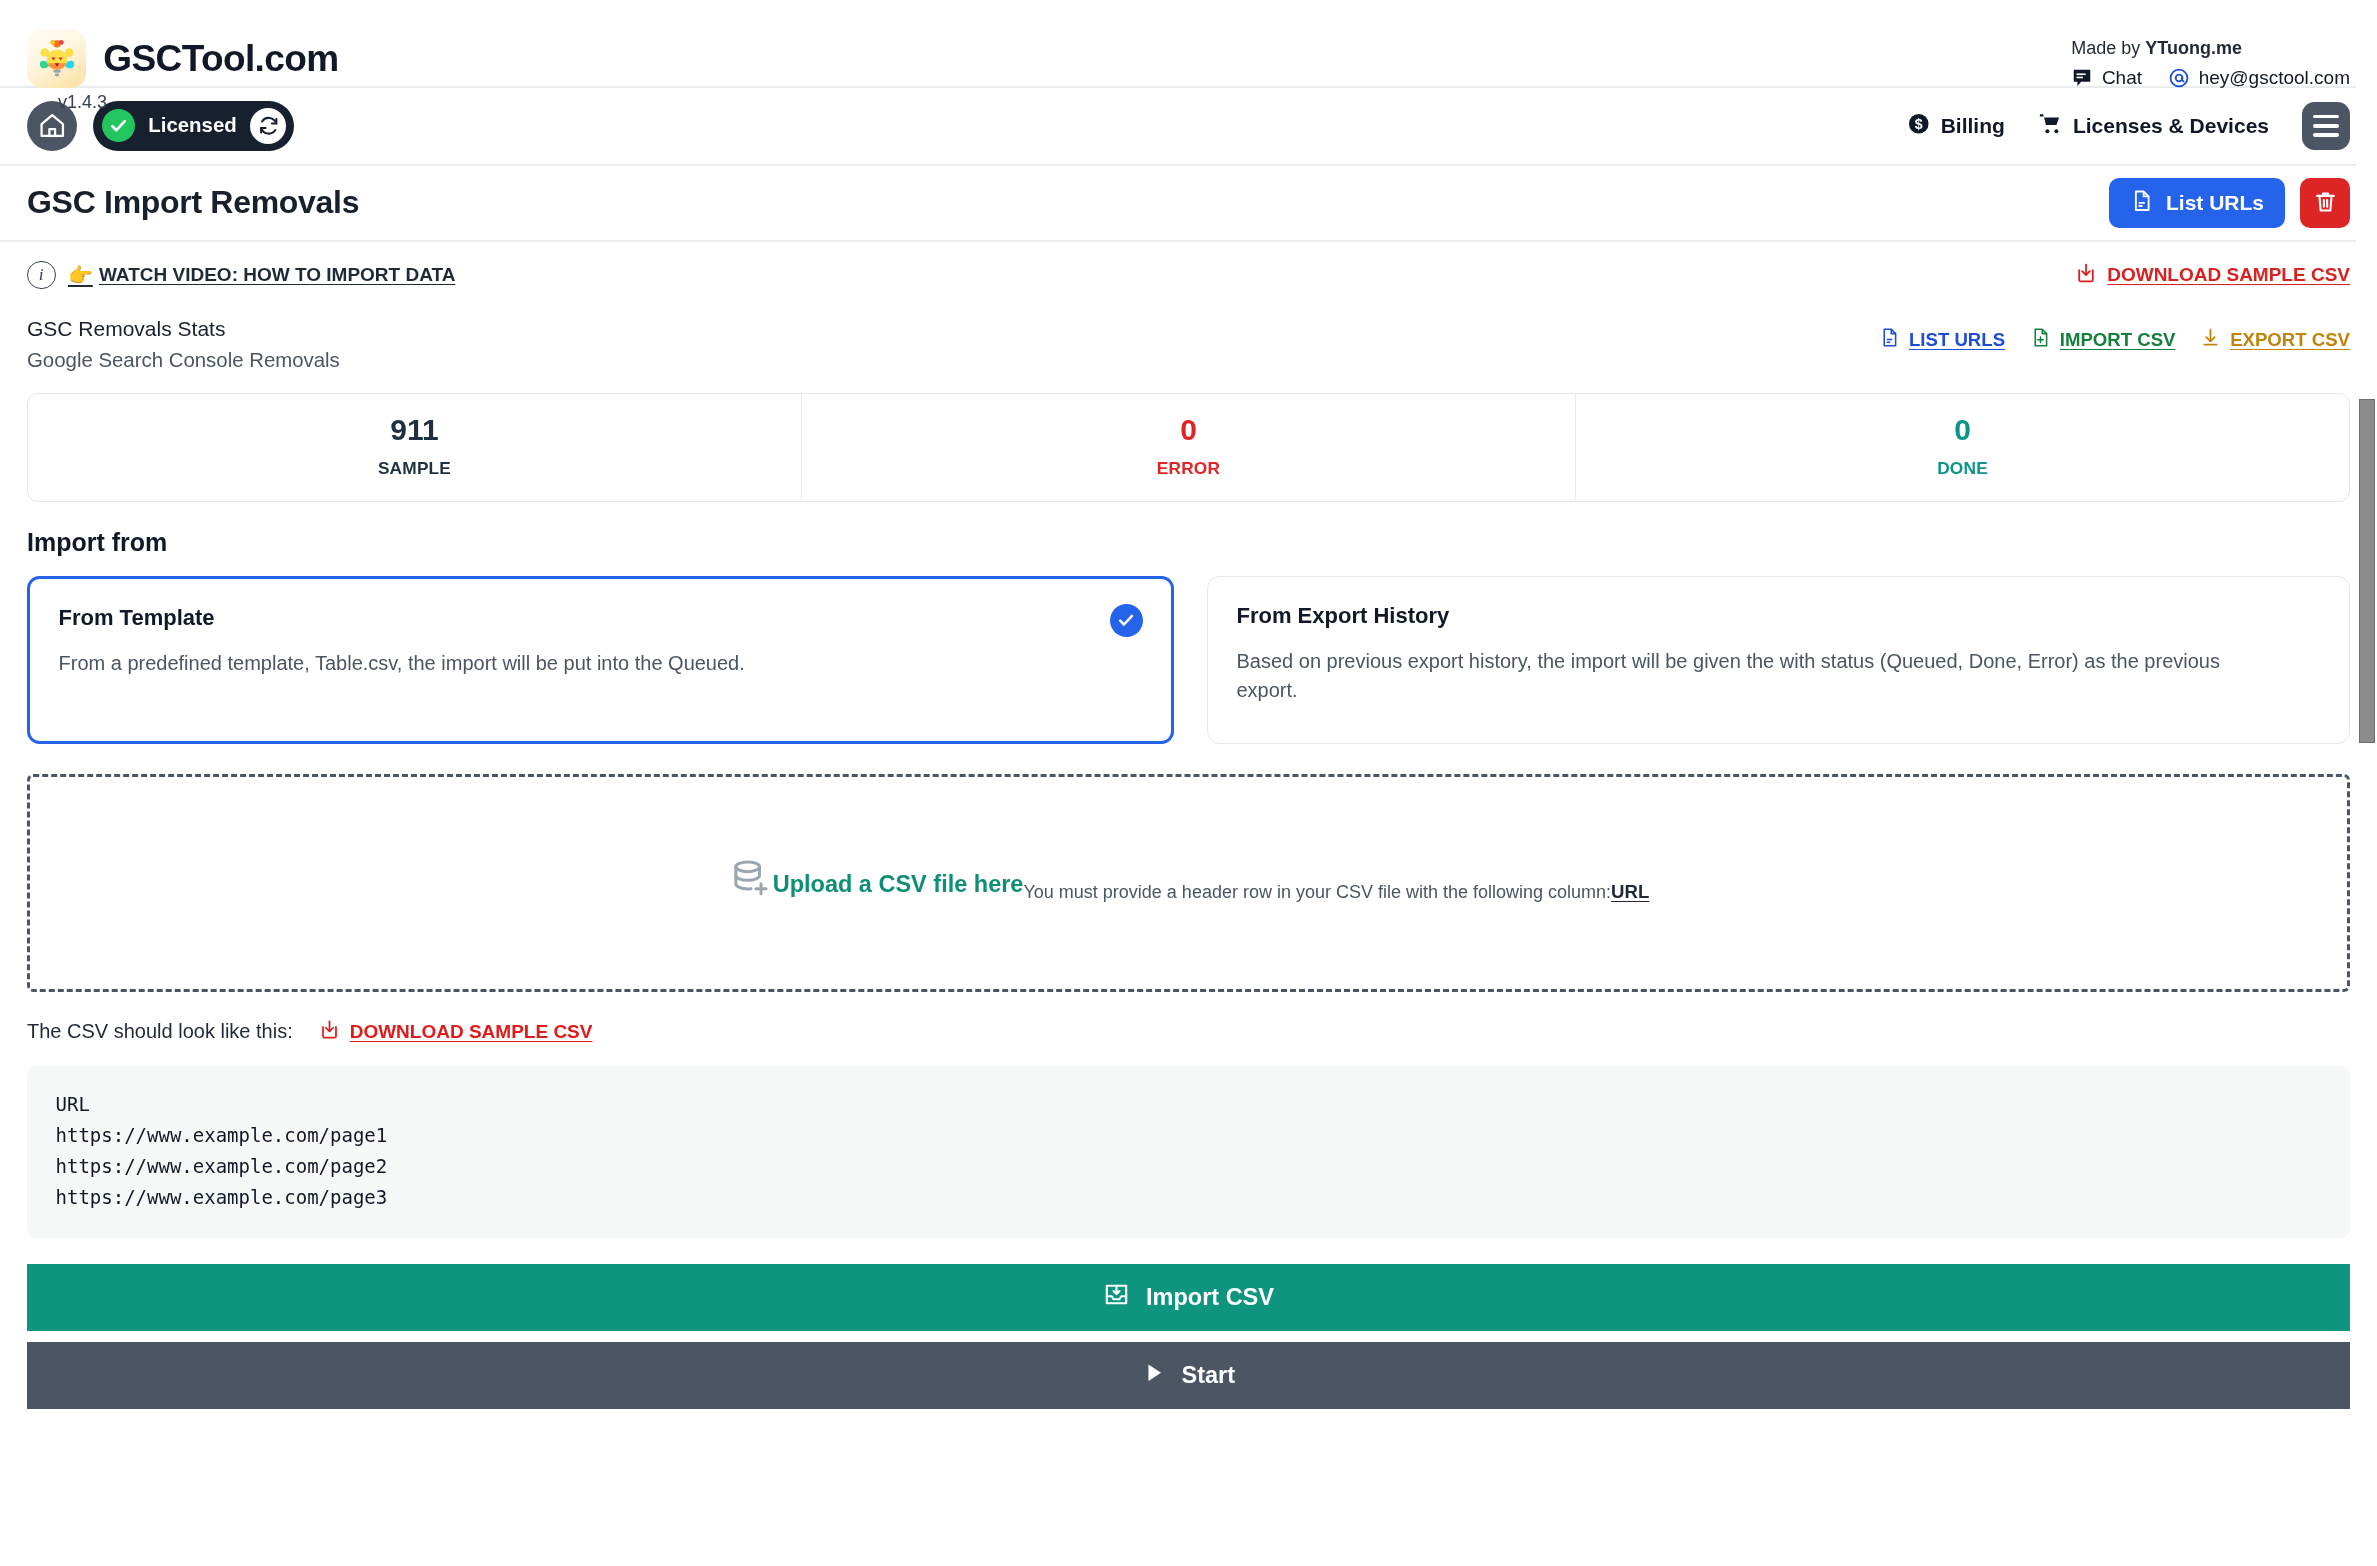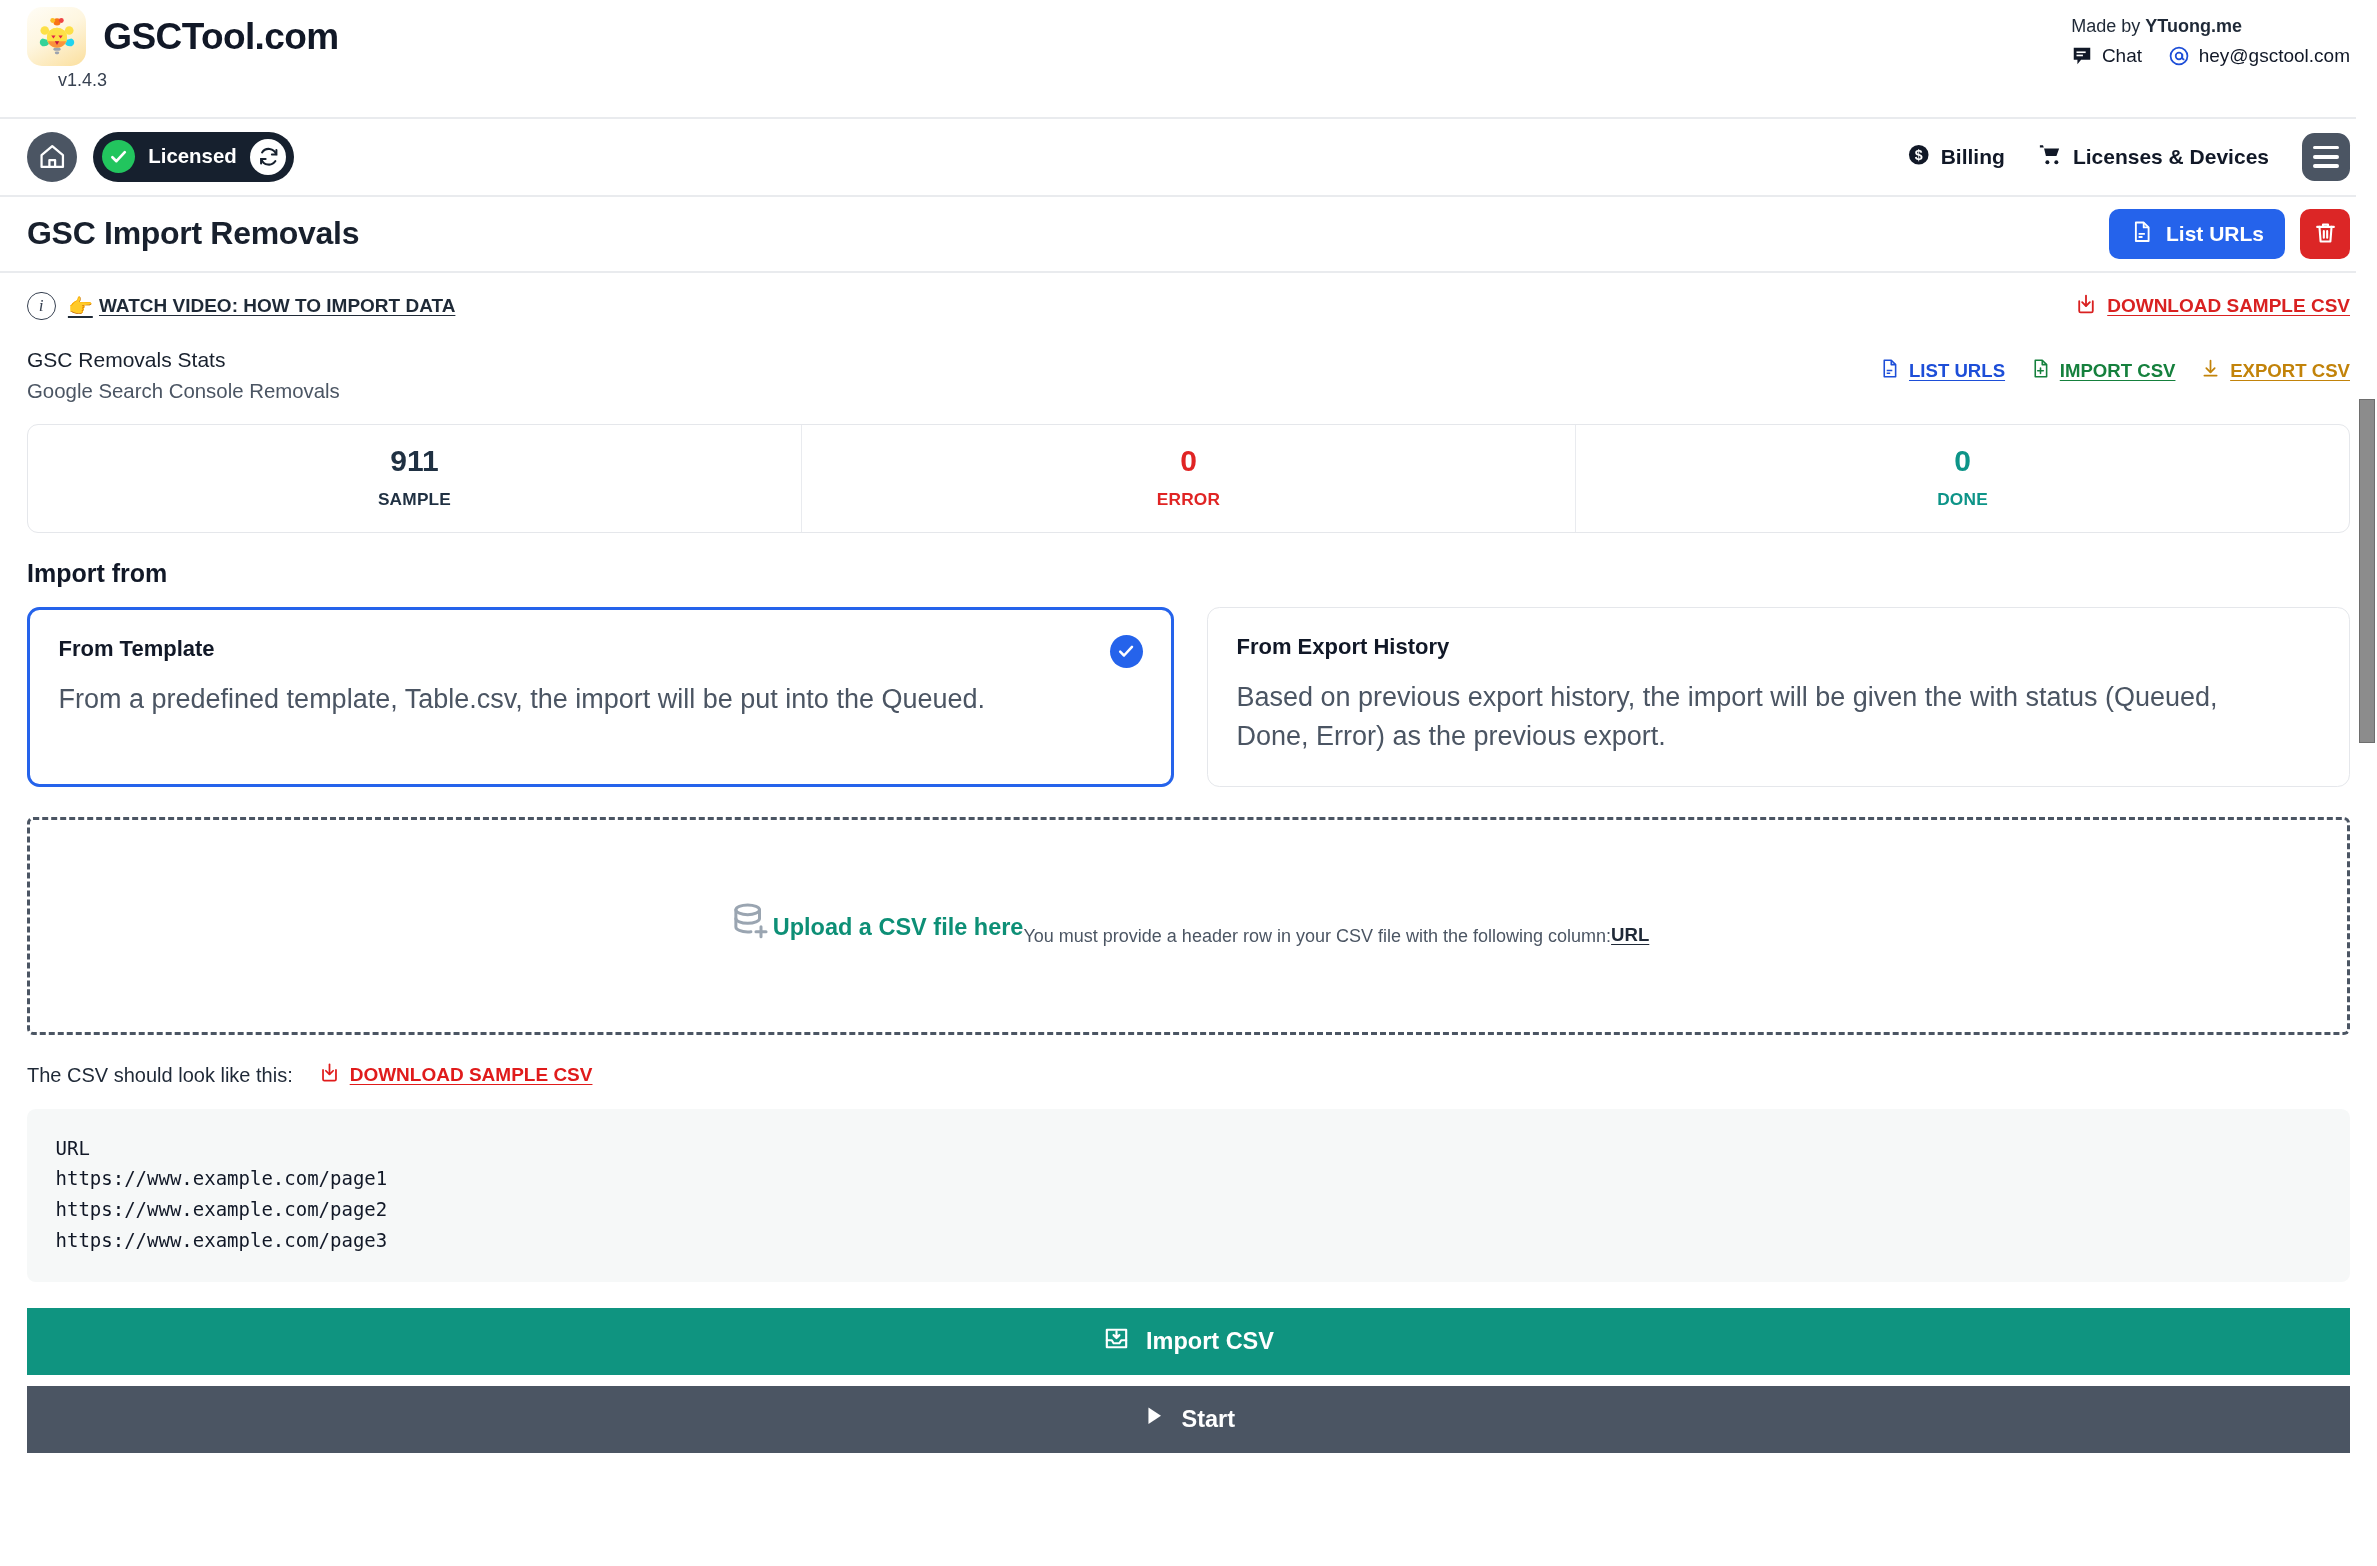--- a/index.html
+++ b/index.html
@@ -9,25 +9,25 @@
     height: 1566px;
     background: #ffffff;
     font-family: "Liberation Sans", sans-serif;
     color: #1f2a37;
     overflow: hidden;
     position: relative;
   }
 
   
   .topbar {
-    height: 117px;
+    height: 86px;
     display: flex;
     align-items: flex-start;
     justify-content: space-between;
-    padding: 7px 27px 0 27px;
+    padding: 29px 27px 0 27px;
     position: relative;
   }
   .brand { display: flex; flex-direction: column; }
   .brand-row { display: flex; align-items: center; gap: 17.3px; }
   .logo {
     width: 59px; height: 59px;
     border-radius: 15px;
     background: linear-gradient(150deg, #fffdf6 0%, #fef6e0 45%, #fbdf9d 100%);
     display: flex; align-items: center; justify-content: center;
     flex: none;
@@ -200,21 +200,21 @@
     border: 1.9px solid #e5e7eb;
     border-radius: 12.4px;
     padding: 26px 28.5px 31px 28.5px;
     background: #fff;
     position: relative;
     cursor: pointer;
     min-height: 168px;
   }
   .opt-card.selected { border: 3.7px solid #2563eb; }
   .opt-title { font-size: 22px; font-weight: bold; color: #111827; }
-  .opt-desc { font-size: 27px; color: #4b5563; margin-top: 18.6px; line-height: 1.42; max-width: 1015px; }
+  .opt-desc { font-size: 20px; color: #4b5563; margin-top: 18.6px; line-height: 1.42; max-width: 1015px; }
   .opt-check {
     position: absolute; top: 25px; right: 28.5px;
     width: 33px; height: 33px; border-radius: 50%;
     background: #2563eb;
     display: flex; align-items: center; justify-content: center;
   }
 
   
   .dropzone {
     margin: 30px 27px 0 27px;

